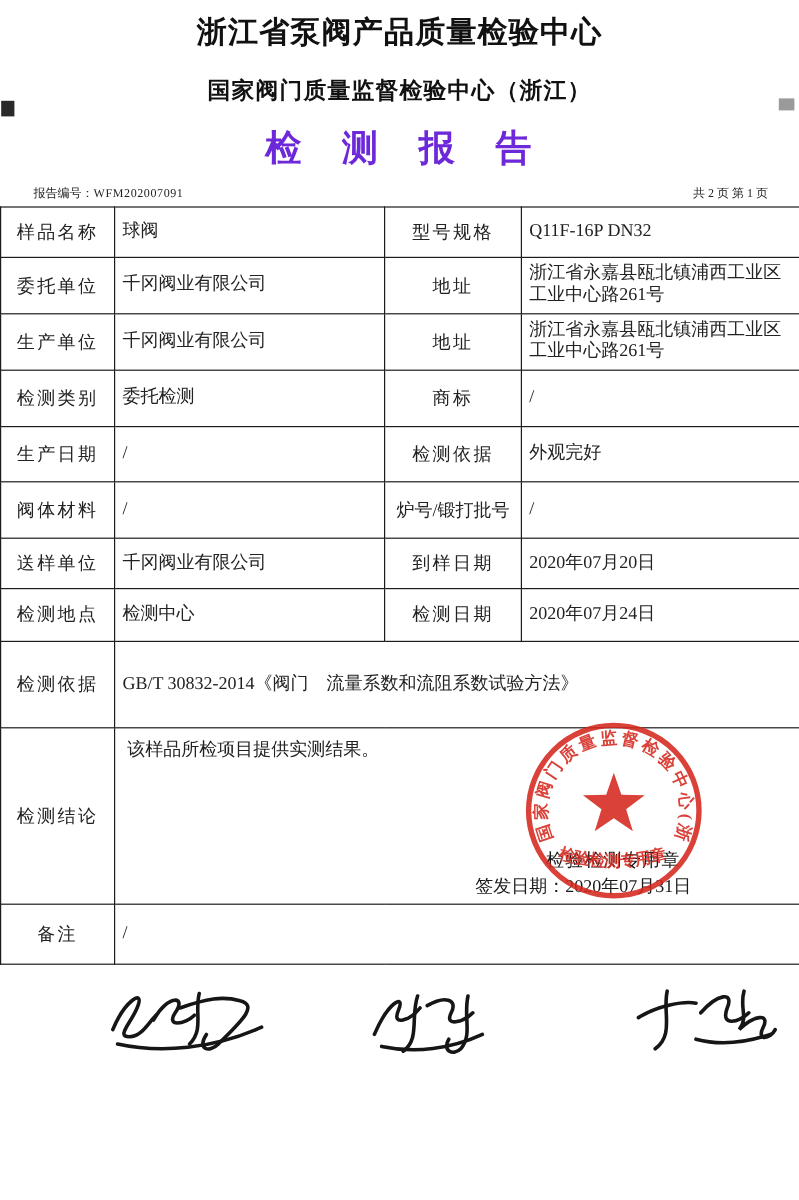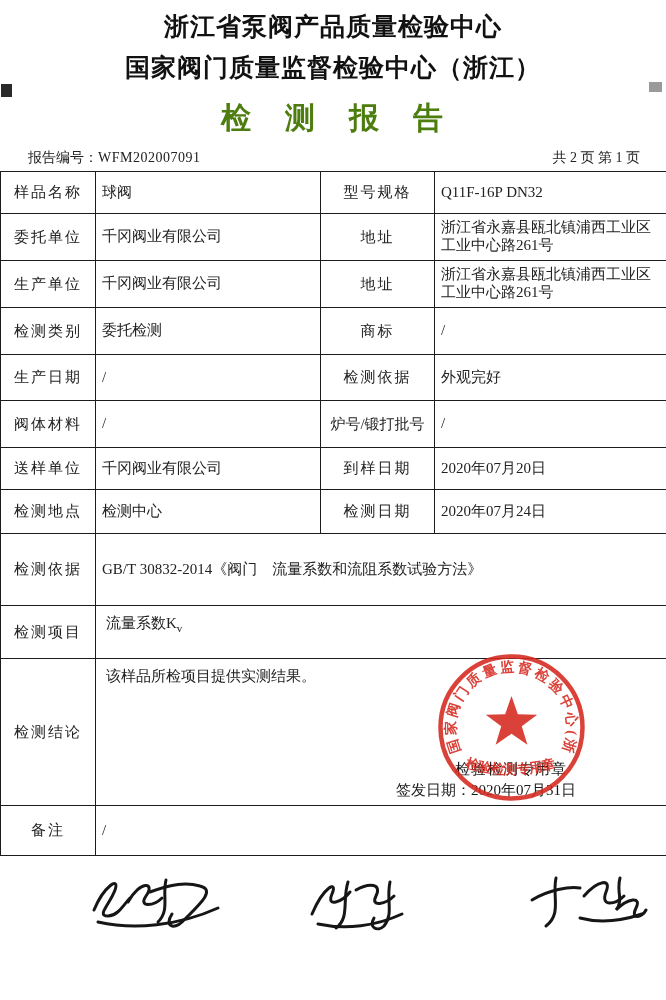--- a/index.html
+++ b/index.html
@@ -5,26 +5,26 @@
   * { margin:0; padding:0; box-sizing:border-box; }
   html,body { width:666px; background:#ffffff; }
   body {
     position:relative; width:666px; height:1000px;
     font-family:"Liberation Serif","DejaVu Serif",serif;
     color:#1a1a1a; overflow:hidden;
   }
   
   .org-line { text-align:center; font-weight:bold; color:#111; }
   #org1 { margin-top:10px; font-size:25px; letter-spacing:1px; }
-  #org2 { margin-top:8px;  font-size:25px; letter-spacing:1px; }
-  #report-title { margin-top:14px; text-align:center; font-size:30px; font-weight:bold; color:#4d7c0f; letter-spacing:2px; }
+  #org2 { margin-top:20px;  font-size:19px; letter-spacing:1px; }
+  #report-title { margin-top:14px; text-align:center; font-size:30px; font-weight:bold; color:#6d28d9; letter-spacing:2px; }
   .meta-line {
     margin-top:10px; padding:0 26px 4px 28px;
     display:flex; justify-content:space-between; align-items:flex-end;
-    font-size:14px; color:#222;
+    font-size:10px; color:#222;
   }
   .meta-line .num { letter-spacing:0.5px; }
   
   table { border-collapse:collapse; width:666px; table-layout:fixed; }
   td { border:1.6px solid #1c1c1c; font-size:15px; color:#222; padding:2px 6px; vertical-align:middle; }
   td.lbl { text-align:center; letter-spacing:2px; }
   td.val { text-align:left; line-height:1.18; }
   td.topleft { text-align:left; vertical-align:top; padding:8px 10px; }
   tr.r0{height:42px} tr.r1{height:47px} tr.r2{height:47px} tr.r3{height:47px}
   tr.r4{height:47px} tr.r5{height:46px} tr.r6{height:47px} tr.r7{height:47px}
@@ -117,26 +117,20 @@
     <td class="val">检测中心</td>
     <td class="lbl">检测日期</td>
     <td class="val">2020年07月24日</td>
   </tr>
 
   <tr class="r10">
     <td class="lbl">检测依据</td>
     <td class="val" colspan="3">GB/T 30832-2014《阀门　流量系数和流阻系数试验方法》</td>
   </tr>
 
-  <tr class="r11">
-    <td class="lbl">检测项目</td>
-    <td class="topleft" colspan="3">
-      <span>流量系数K</span><sub style="font-size:11px">v</sub>
-    </td>
-  </tr>
 
   <tr class="r12">
     <td class="lbl">检测结论</td>
     <td class="topleft conclusion-cell" colspan="3">
       <div>该样品所检项目提供实测结果。</div>
 
       <div class="seal-caption">检验检测专用章</div>
       <div class="issue-date">签发日期：2020年07月31日</div>
 
       <svg class="stamp-box" viewBox="0 0 155 155">

